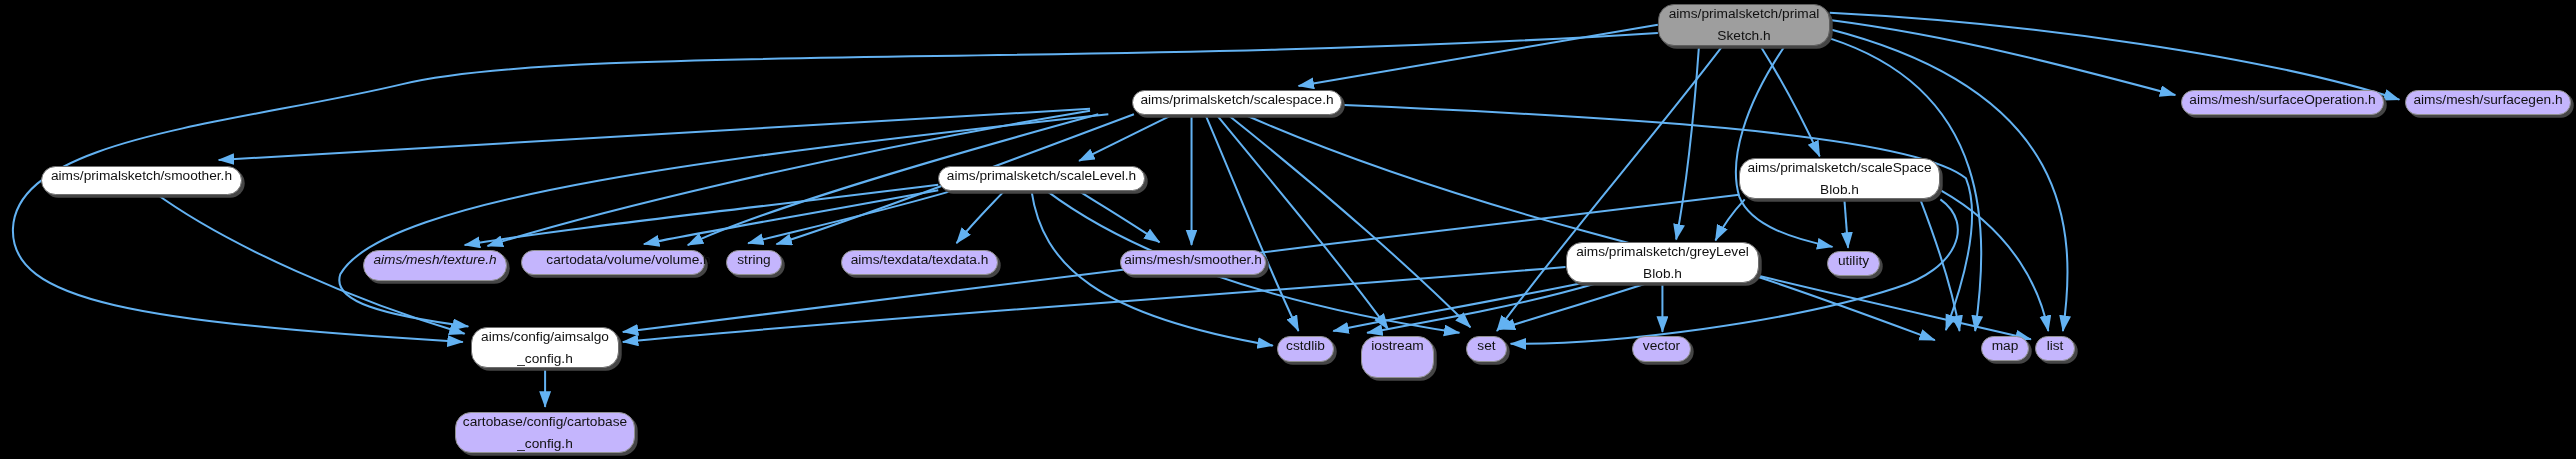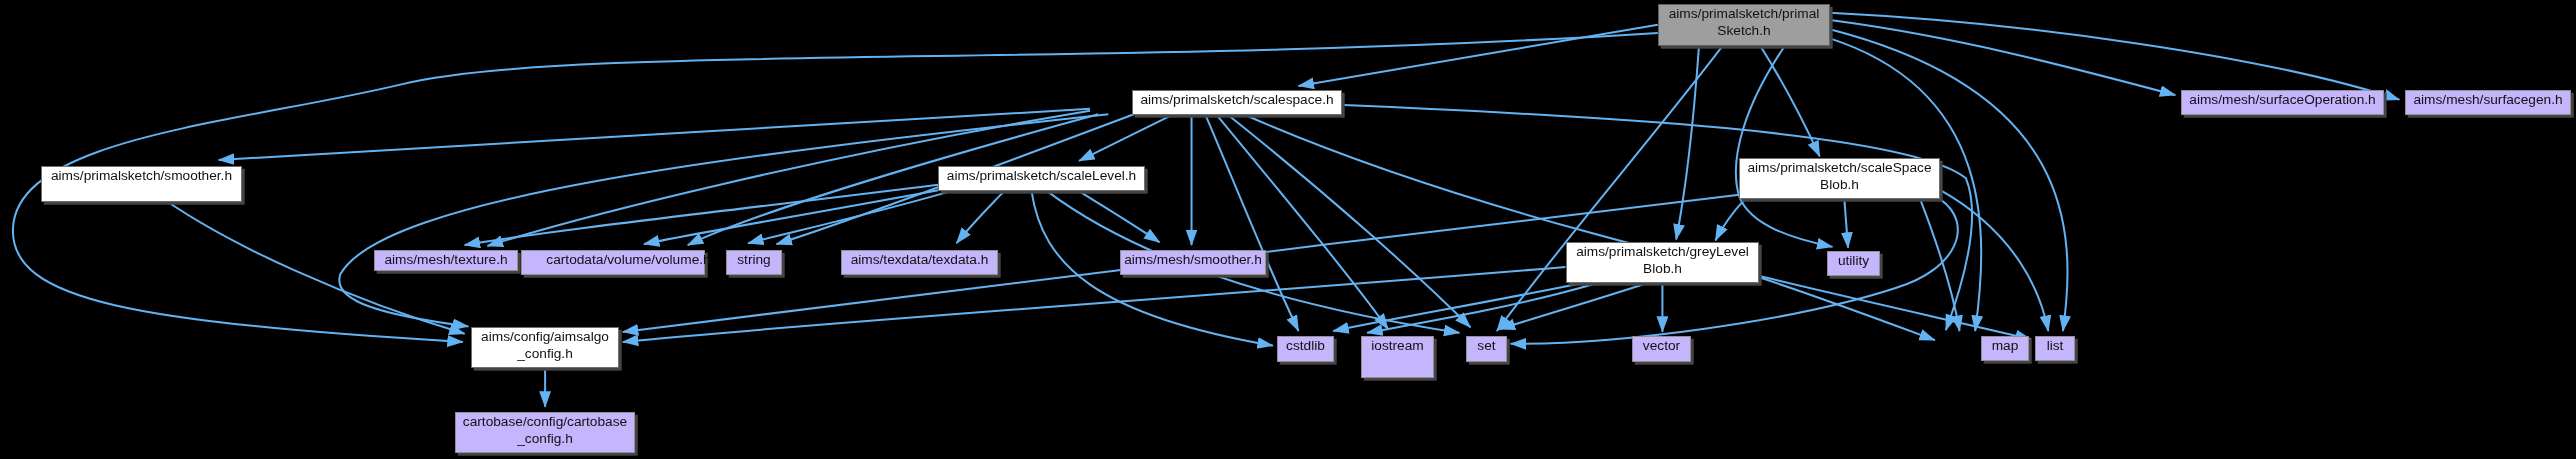--- a/index.html
+++ b/index.html
@@ -1,21 +1,21 @@
 <!DOCTYPE html>
 <html style="font-size:14.6px"><head>
 <meta charset="utf-8">
 <style>
   html,body{margin:0;padding:0;background:#000;}
   #canvas{position:relative;width:2576px;height:459px;background:#000;overflow:hidden;
           font-family:"Liberation Sans",sans-serif;}
   #edges{position:absolute;left:0;top:0;}
-  .node{position:absolute;display:flex;flex-direction:column;justify-content:flex-start;align-items:center;
+  .node{position:absolute;display:flex;flex-direction:column;justify-content:space-between;align-items:center;
         font-size:13.7px;line-height:17.4px;color:#111;text-align:center;white-space:nowrap;
-        box-sizing:border-box;}
+        box-sizing:border-box;border-radius:16px;}
   .node.plain{background:#c4b5fd;border:1.8px solid #909090;box-shadow:2.7px 2.7px 0 #454545;}
   .node.white{background:#ffffff;border:1.8px solid #6e6e6e;box-shadow:2.7px 2.7px 0 #454545;}
   .node.current{background:#9e9e9e;border:1.8px solid #5e5e5e;box-shadow:2.7px 2.7px 0 #454545;}
 </style>
 </head>
 <body>
 
 <div id="canvas">
   <svg id="edges" width="2576" height="459" viewBox="0 0 2817 502">
     <defs>
@@ -75,31 +75,31 @@
     </div>
     <div class="node plain" style="left: 2181px; top: 90px; width: 203px; height: 25px;">
       <span>aims/mesh/surfaceOperation.h</span>
     </div>
     <div class="node plain" style="left: 2405px; top: 90px; width: 166px; height: 25px;">
       <span>aims/mesh/surfacegen.h</span>
     </div>
     <div class="node white" style="left: 1132px; top: 90px; width: 210px; height: 25px;">
       <span>aims/primalsketch/scalespace.h</span>
     </div>
-    <div class="node white" style="left: 41px; top: 166px; width: 201px; height: 36px;">
+    <div class="node white" style="left: 41px; top: 166px; width: 201px; height: 29px;">
       <span>aims/primalsketch/smoother.h</span>
     </div>
     <div class="node white" style="left: 938px; top: 166px; width: 207px; height: 25px;">
       <span>aims/primalsketch/scaleLevel.h</span>
     </div>
     <div class="node white" style="left: 1739px; top: 158px; width: 201px; height: 41px;">
       <span>aims/primalsketch/scaleSpace</span>
       <span>Blob.h</span>
     </div>
-    <div class="node plain" style="left: 374px; top: 250px; width: 144px; height: 21px;">
+    <div class="node plain" style="left: 363px; top: 250px; width: 144px; height: 31px; font-style: italic;">
       <span>aims/mesh/texture.h</span>
     </div>
     <div class="node plain" style="left: 521px; top: 250px; width: 184px; height: 25px; padding-left: 31px;">
       <span>cartodata/volume/volume.h</span>
     </div>
     <div class="node plain" style="left: 726px; top: 250px; width: 56px; height: 25px;">
       <span>string</span>
     </div>
     <div class="node plain" style="left: 841px; top: 250px; width: 157px; height: 25px;">
       <span>aims/texdata/texdata.h</span>

